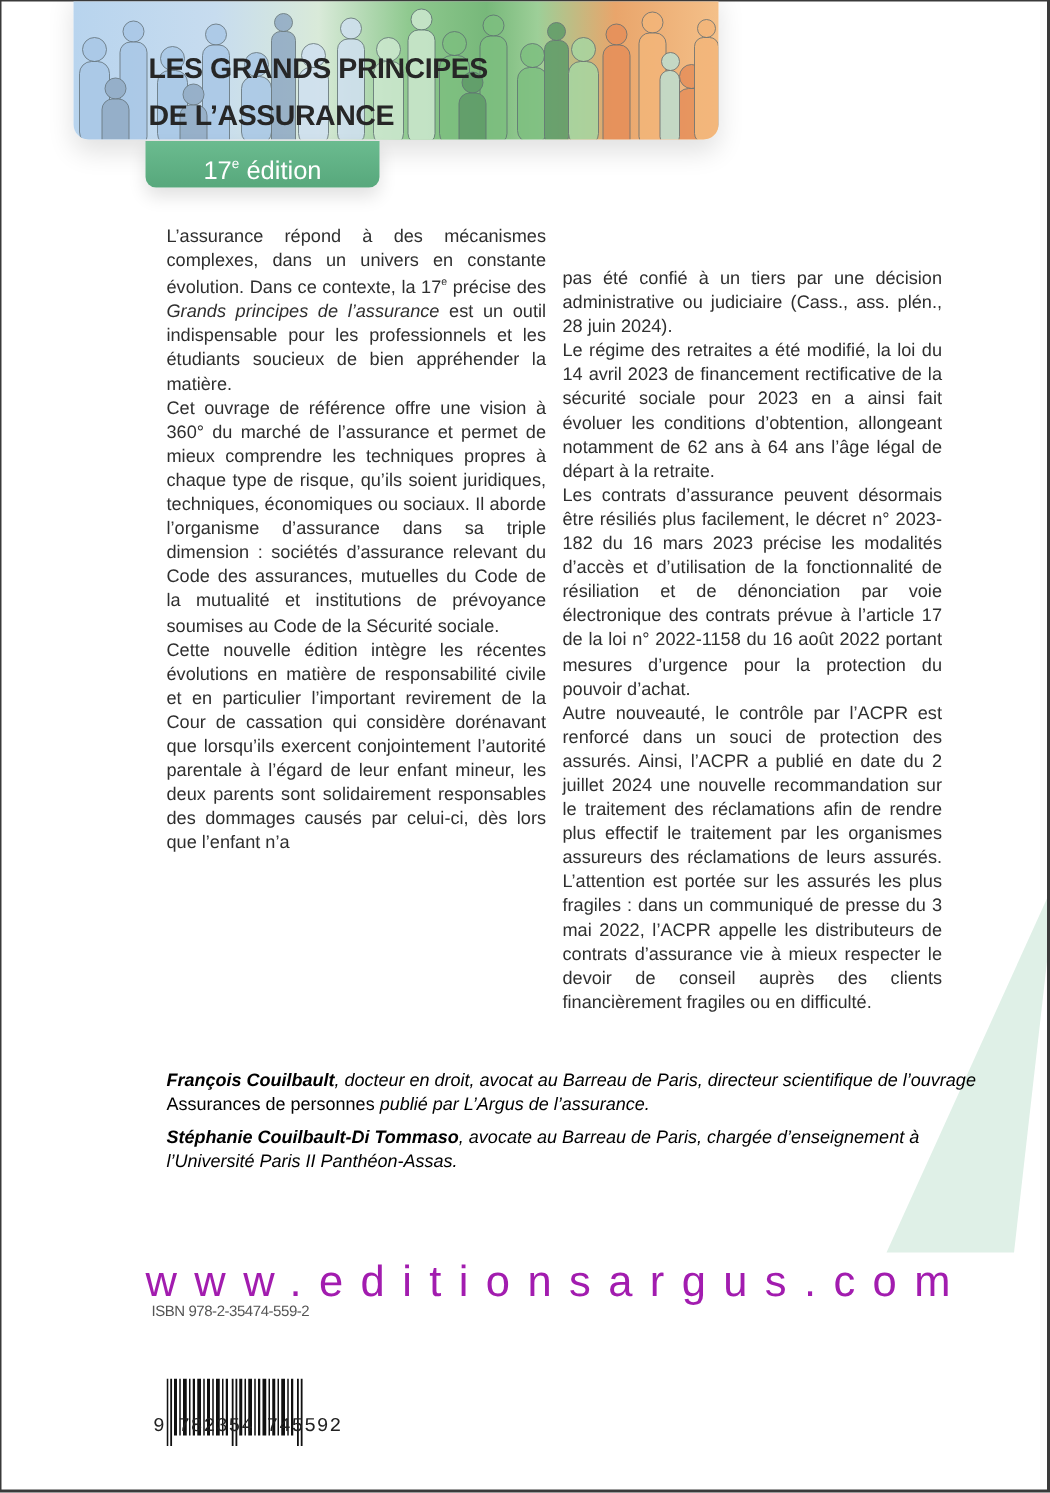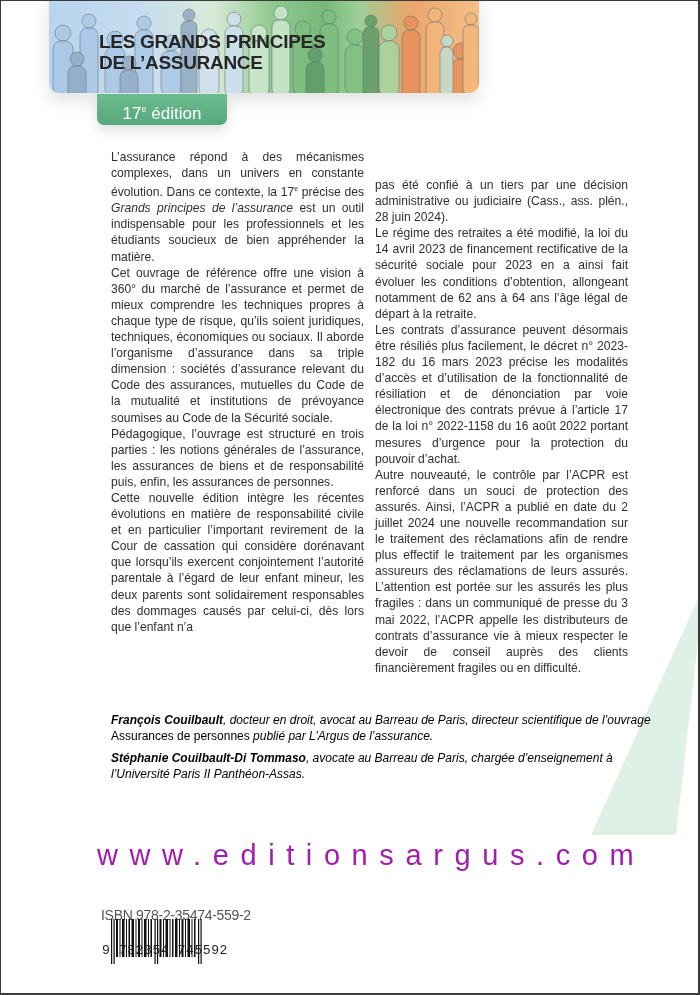--- a/index.html
+++ b/index.html
@@ -13,25 +13,25 @@
   .banner {
     position: absolute; left: 48px; top: -8px; width: 430px; height: 100px;
     border-radius: 0 0 10px 10px; overflow: hidden;
     box-shadow: 0 8px 18px rgba(0,0,0,0.12);
     background: linear-gradient(90deg, #b8d4ee 0%, #c7dcef 22%, #d9ead9 38%, #8fc98f 52%, #77b87a 64%, #9dcf98 72%, #e9a56b 84%, #f4c089 100%);
   }
   .banner svg { position: absolute; left: 0; top: 0; }
   .banner-title {
     position: absolute; left: 50px; top: 38px;
     font-family: "Liberation Sans", sans-serif; font-weight: bold;
-    font-size: 19px; line-height: 21px; letter-spacing: -0.3px; color: #262626;
+    font-size: 19px; line-height: 31px; letter-spacing: -0.3px; color: #262626;
     white-space: pre-line;
   }
   .edition {
-    position: absolute; left: 96px; top: 93px; width: 130px; height: 31px;
+    position: absolute; left: 96px; top: 93px; width: 156px; height: 31px;
     background: linear-gradient(180deg, #6bbb8f, #57a87c);
     border-radius: 0 0 7px 7px; color: #ffffff;
     font-size: 17px; line-height: 30px; text-align: center;
     box-shadow: 0 6px 12px rgba(0,0,0,0.12);
   }
   .edition sup { font-size: 9px; vertical-align: 7px; }
   
   .col {
     position: absolute; top: 148px; width: 253px;
     font-size: 12.1px; line-height: 16.1px; text-align: justify; color: #2f2f2f;
@@ -46,21 +46,21 @@
   .authors { position: absolute; left: 110px; top: 711px; width: 540px; font-size: 12px; line-height: 16px; color: #000000; }
   .authors p { margin: 0 0 6px 0; font-style: italic; }
   .authors b { font-style: italic; }
   .authors .up { font-style: normal; }
   
   .website {
     position: absolute; left: 96px; top: 838px; font-size: 29px; letter-spacing: 11.6px;
     color: #a21caf; font-weight: normal;
   }
   
-  .isbn { position: absolute; left: 100px; top: 906px; font-size: 14px; color: #555; letter-spacing: -0.3px; }
+  .isbn { position: absolute; left: 100px; top: 868px; font-size: 10px; color: #555; letter-spacing: -0.3px; }
   .barcode { position: absolute; left: 110px; top: 918px; width: 92px; height: 45px; }
   .barcode-digits { position: absolute; left: 101px; top: 942px; font-family: "Liberation Mono", monospace; font-size: 13px; color: #222; letter-spacing: 0.6px; background: transparent; }
 </style>
 </head>
 <body>
 
 <div class="page">
 
   <svg class="stripe" width="697" height="992" viewBox="0 0 697 992">
     <polygon points="697,598 697,640 675,834 590,834" fill="#dff0e7"></polygon>
@@ -143,21 +143,20 @@
     </svg>
     <div class="banner-title"><span>LES GRANDS PRINCIPES</span>
 <span>DE L’ASSURANCE</span></div>
   </div>
 
   <div class="edition"><span>17</span><sup>e</sup><span> édition</span></div>
 
   <div class="col left">
     <p><span>L’assurance répond à des mécanismes complexes, dans un univers en constante évolution. Dans ce contexte, la 17</span><sup>e</sup><span> précise des </span><i>Grands principes de l’assurance</i><span> est un outil indispensable pour les professionnels et les étudiants soucieux de bien appréhender la matière.</span></p>
     <p>Cet ouvrage de référence offre une vision à 360° du marché de l’assurance et permet de mieux comprendre les techniques propres à chaque type de risque, qu’ils soient juridiques, techniques, économiques ou sociaux. Il aborde l’organisme d’assurance dans sa triple dimension : sociétés d’assurance relevant du Code des assurances, mutuelles du Code de la mutualité et institutions de prévoyance soumises au Code de la Sécurité sociale.</p>
-    <p>Pédagogique, l’ouvrage est structuré en trois parties : les notions générales de l’assurance, les assurances de biens et de responsabilité puis, enfin, les assurances de personnes.</p>
     <p>Cette nouvelle édition intègre les récentes évolutions en matière de responsabilité civile et en particulier l’important revirement de la Cour de cassation qui considère dorénavant que lorsqu’ils exercent conjointement l’autorité parentale à l’égard de leur enfant mineur, les deux parents sont solidairement responsables des dommages causés par celui-ci, dès lors que l’enfant n’a</p>
   </div>
 
   <div class="col right">
     <p>pas été confié à un tiers par une décision administrative ou judiciaire (Cass., ass. plén., 28 juin 2024).</p>
     <p>Le régime des retraites a été modifié, la loi du 14 avril 2023 de financement rectificative de la sécurité sociale pour 2023 en a ainsi fait évoluer les conditions d’obtention, allongeant notamment de 62 ans à 64 ans l’âge légal de départ à la retraite.</p>
     <p>Les contrats d’assurance peuvent désormais être résiliés plus facilement, le décret n° 2023-182 du 16 mars 2023 précise les modalités d’accès et d’utilisation de la fonctionnalité de résiliation et de dénonciation par voie électronique des contrats prévue à l’article 17 de la loi n° 2022-1158 du 16 août 2022 portant mesures d’urgence pour la protection du pouvoir d’achat.</p>
     <p>Autre nouveauté, le contrôle par l’ACPR est renforcé dans un souci de protection des assurés. Ainsi, l’ACPR a publié en date du 2 juillet 2024 une nouvelle recommandation sur le traitement des réclamations afin de rendre plus effectif le traitement par les organismes assureurs des réclamations de leurs assurés. L’attention est portée sur les assurés les plus fragiles : dans un communiqué de presse du 3 mai 2022, l’ACPR appelle les distributeurs de contrats d’assurance vie à mieux respecter le devoir de conseil auprès des clients financièrement fragiles ou en difficulté.</p>
   </div>
 

